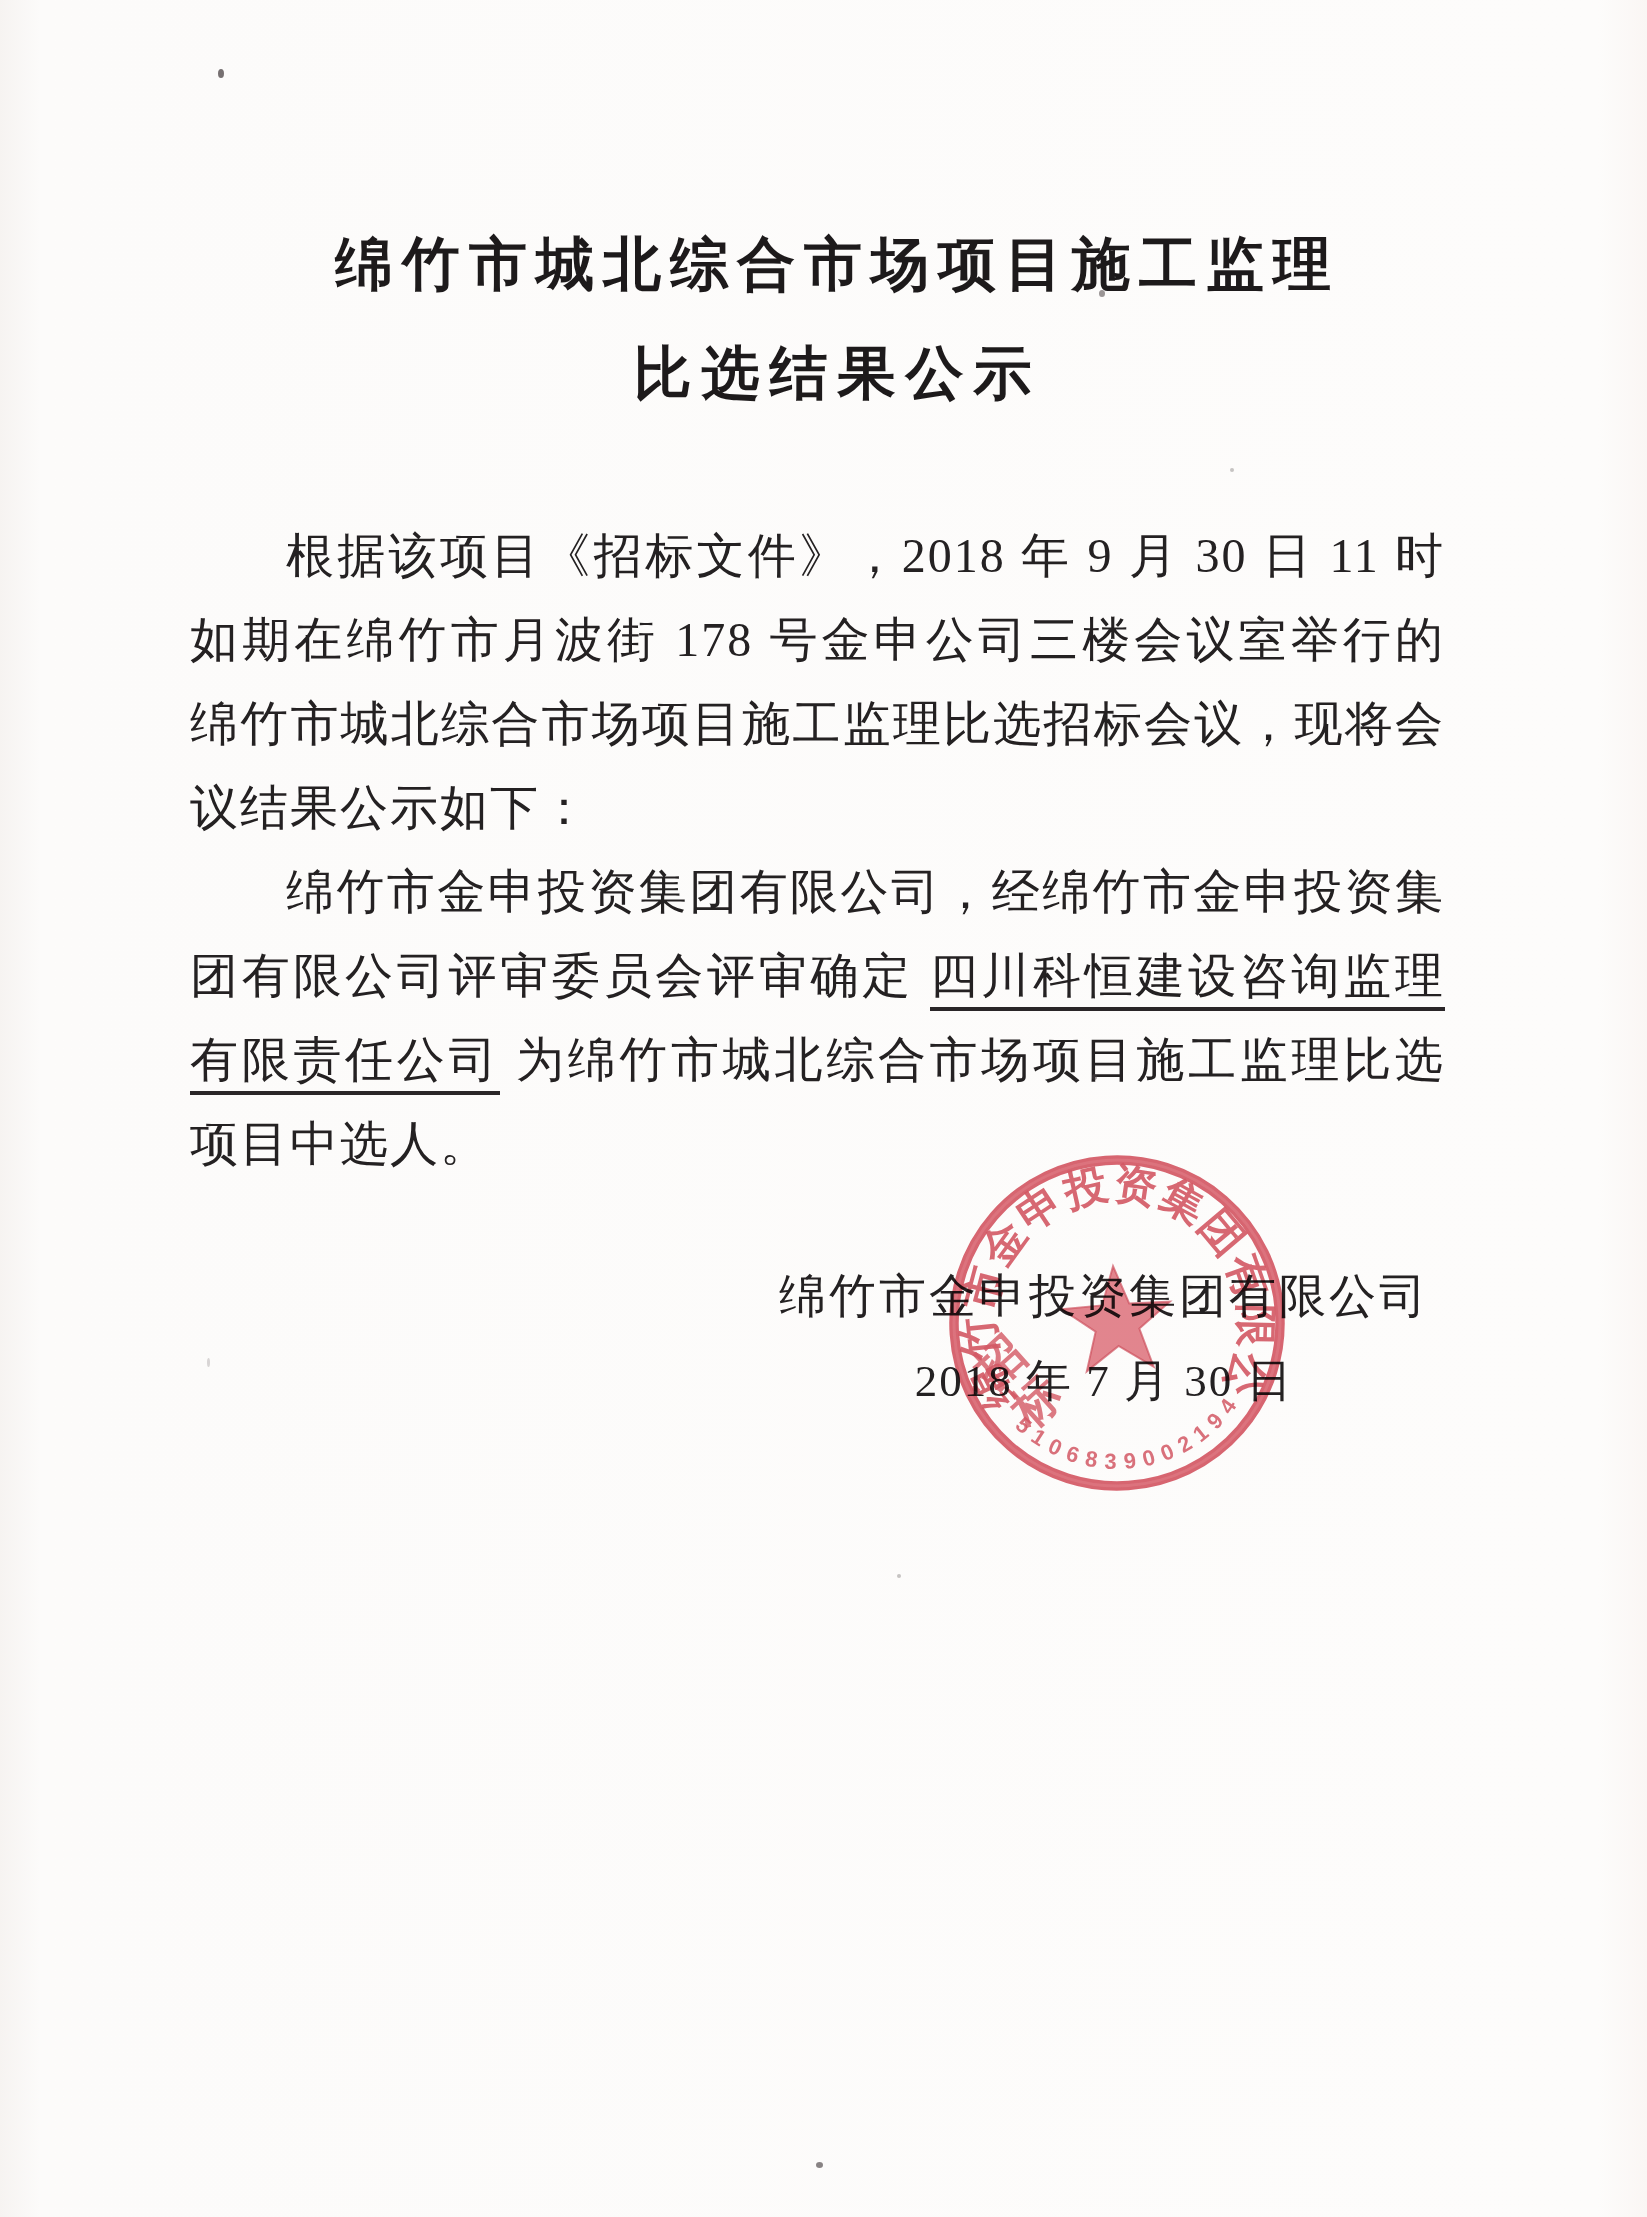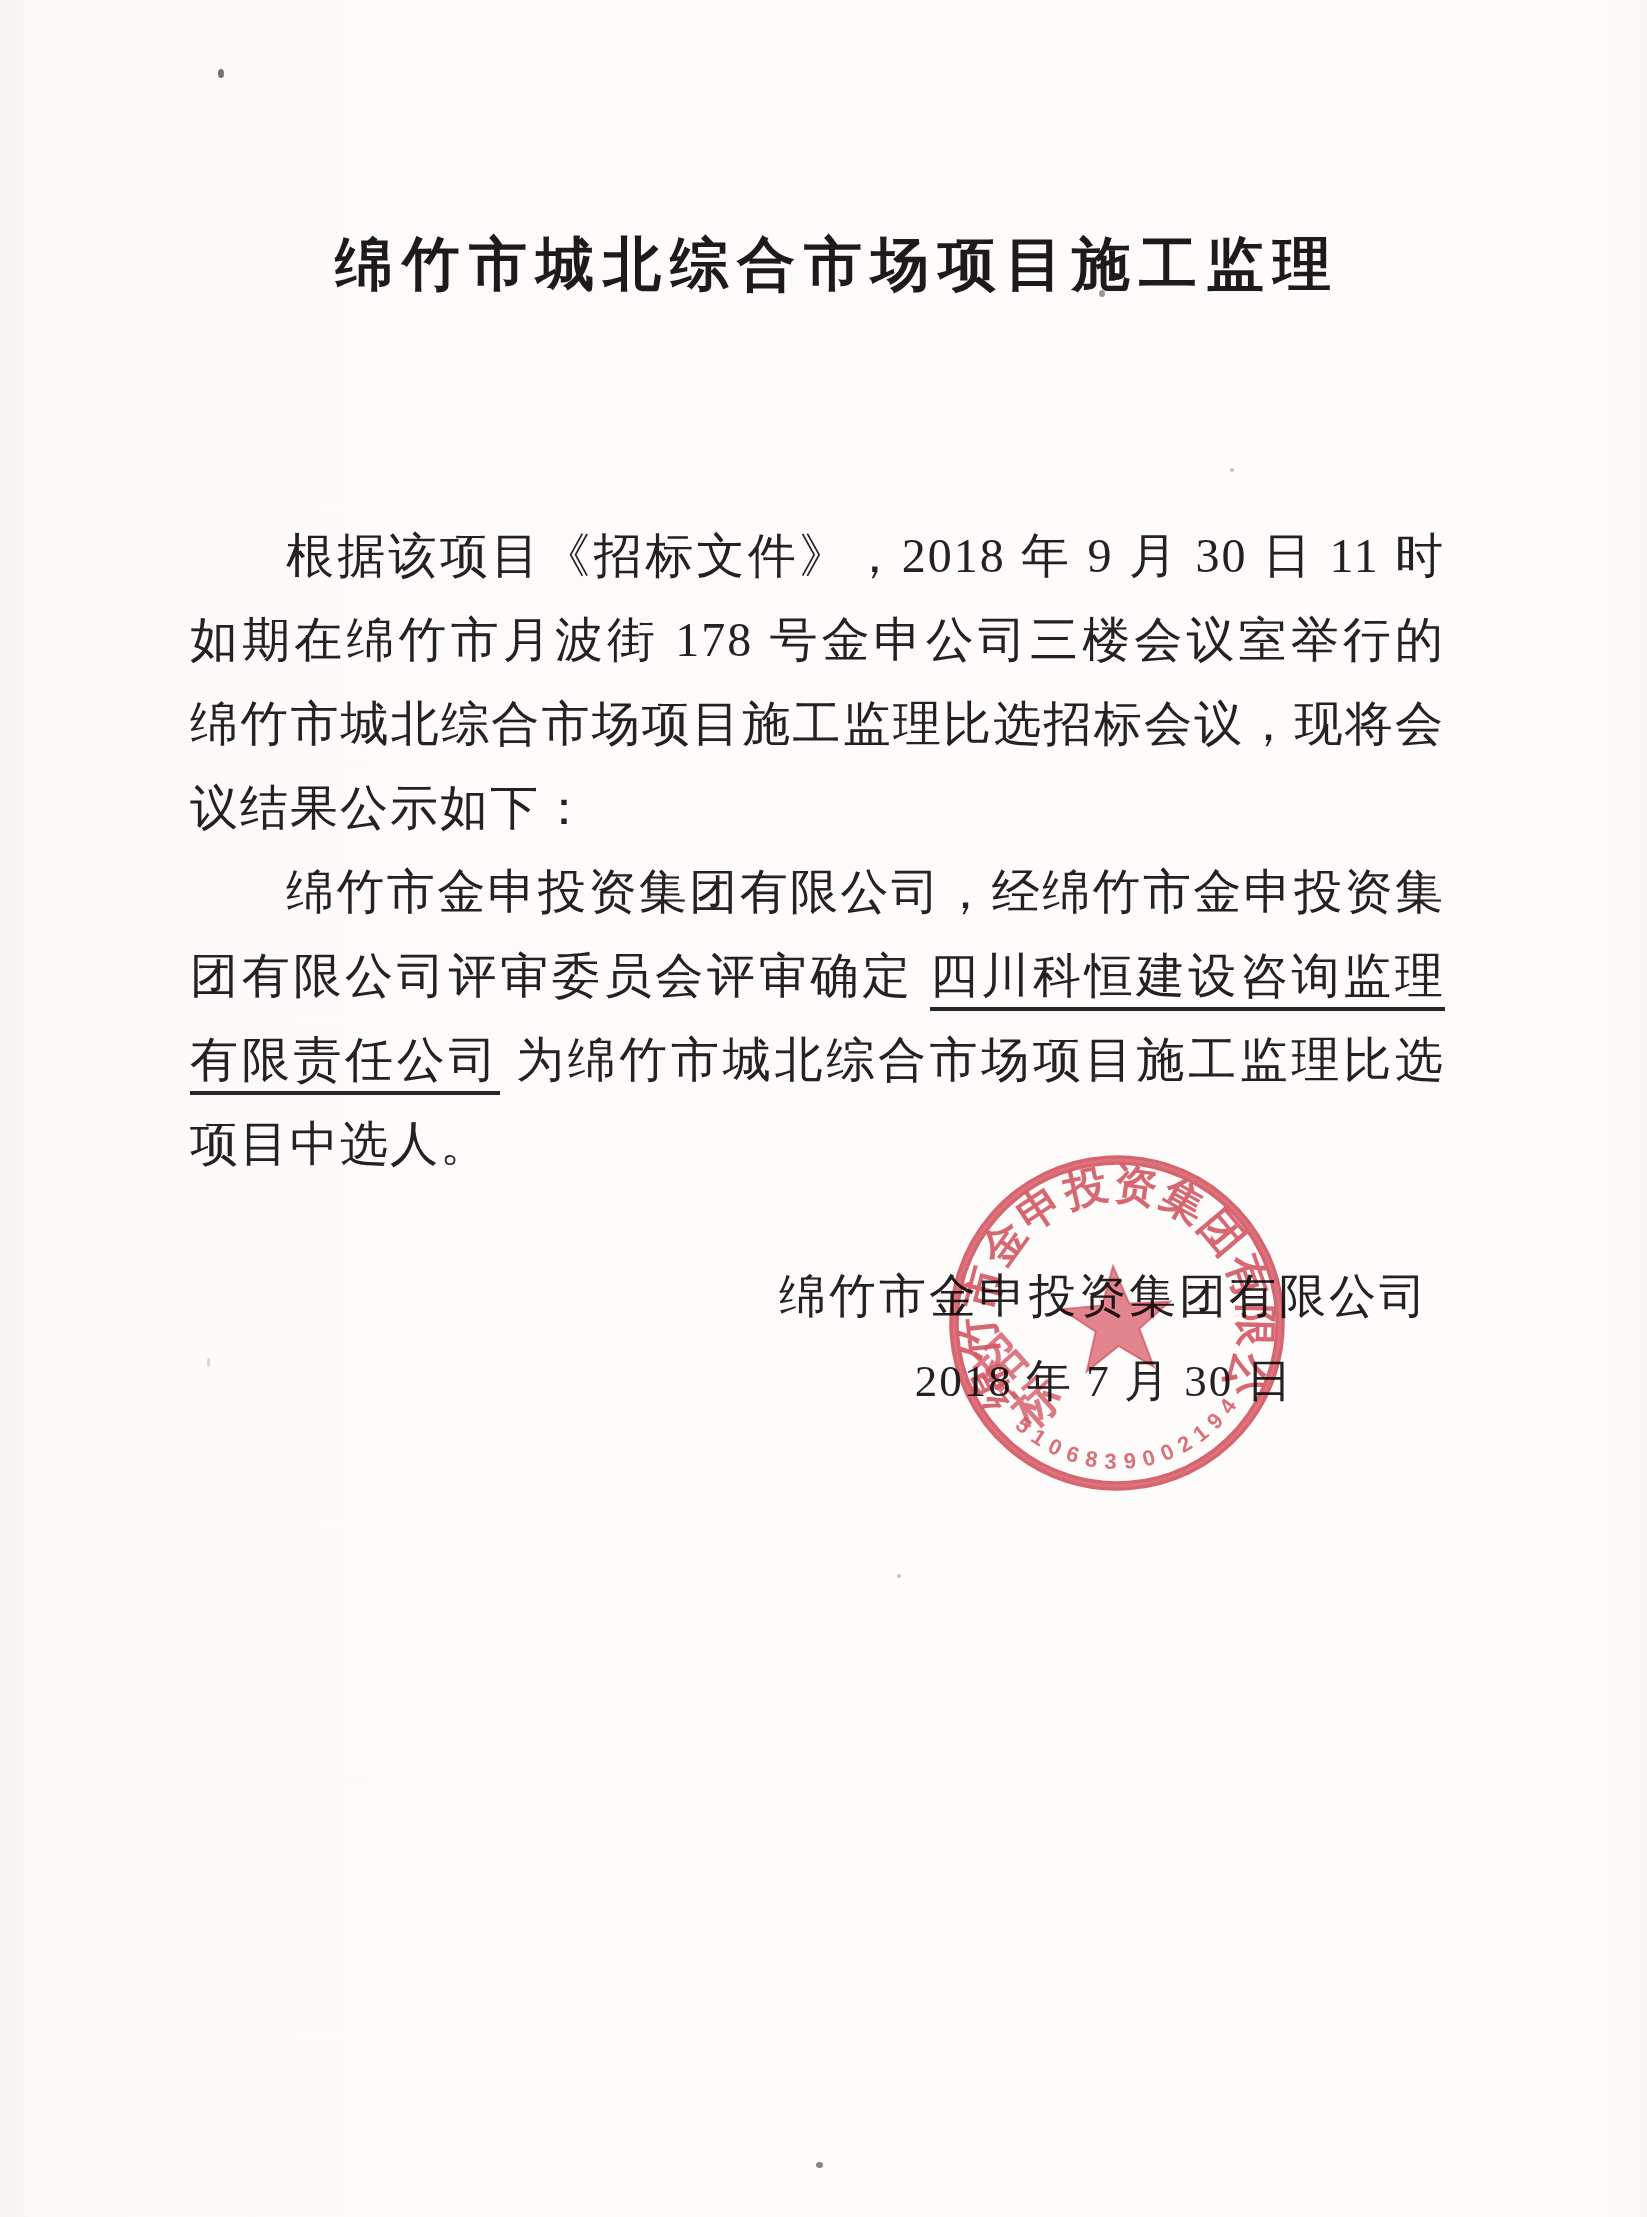--- a/index.html
+++ b/index.html
@@ -122,20 +122,21 @@
     pointer-events: none;
   }
 </style>
 </head>
 <body>
 
 <div class="page">
 
   <div class="title-block">
     <div class="title-line1">绵竹市城北综合市场项目施工监理</div>
+    <div class="title-line2">比选结果公示</div>
   </div>
 
   <div class="body-block">
     <p><span>根据该项目《招标文件》，2018 年 9 月 30 日 11 时如期在绵竹市月波街 178 号金申公司三楼会议室举行的绵竹市城北综合市场项目施工监理比选招标会议，现将会议结果公示如下：</span></p>
     <p><span>绵竹市金申投资集团有限公司，经绵竹市金申投资集团有限公司评审委员会评审确定 </span><span class="uline">四川科恒建设咨询监理有限责任公司</span><span> 为绵竹市城北综合市场项目施工监理比选项目中选人。</span></p>
   </div>
 
   <div class="sig-block">
     <div class="sig-company">绵竹市金申投资集团有限公司</div>
     <div class="sig-date">2018 年 7 月 30 日</div>

